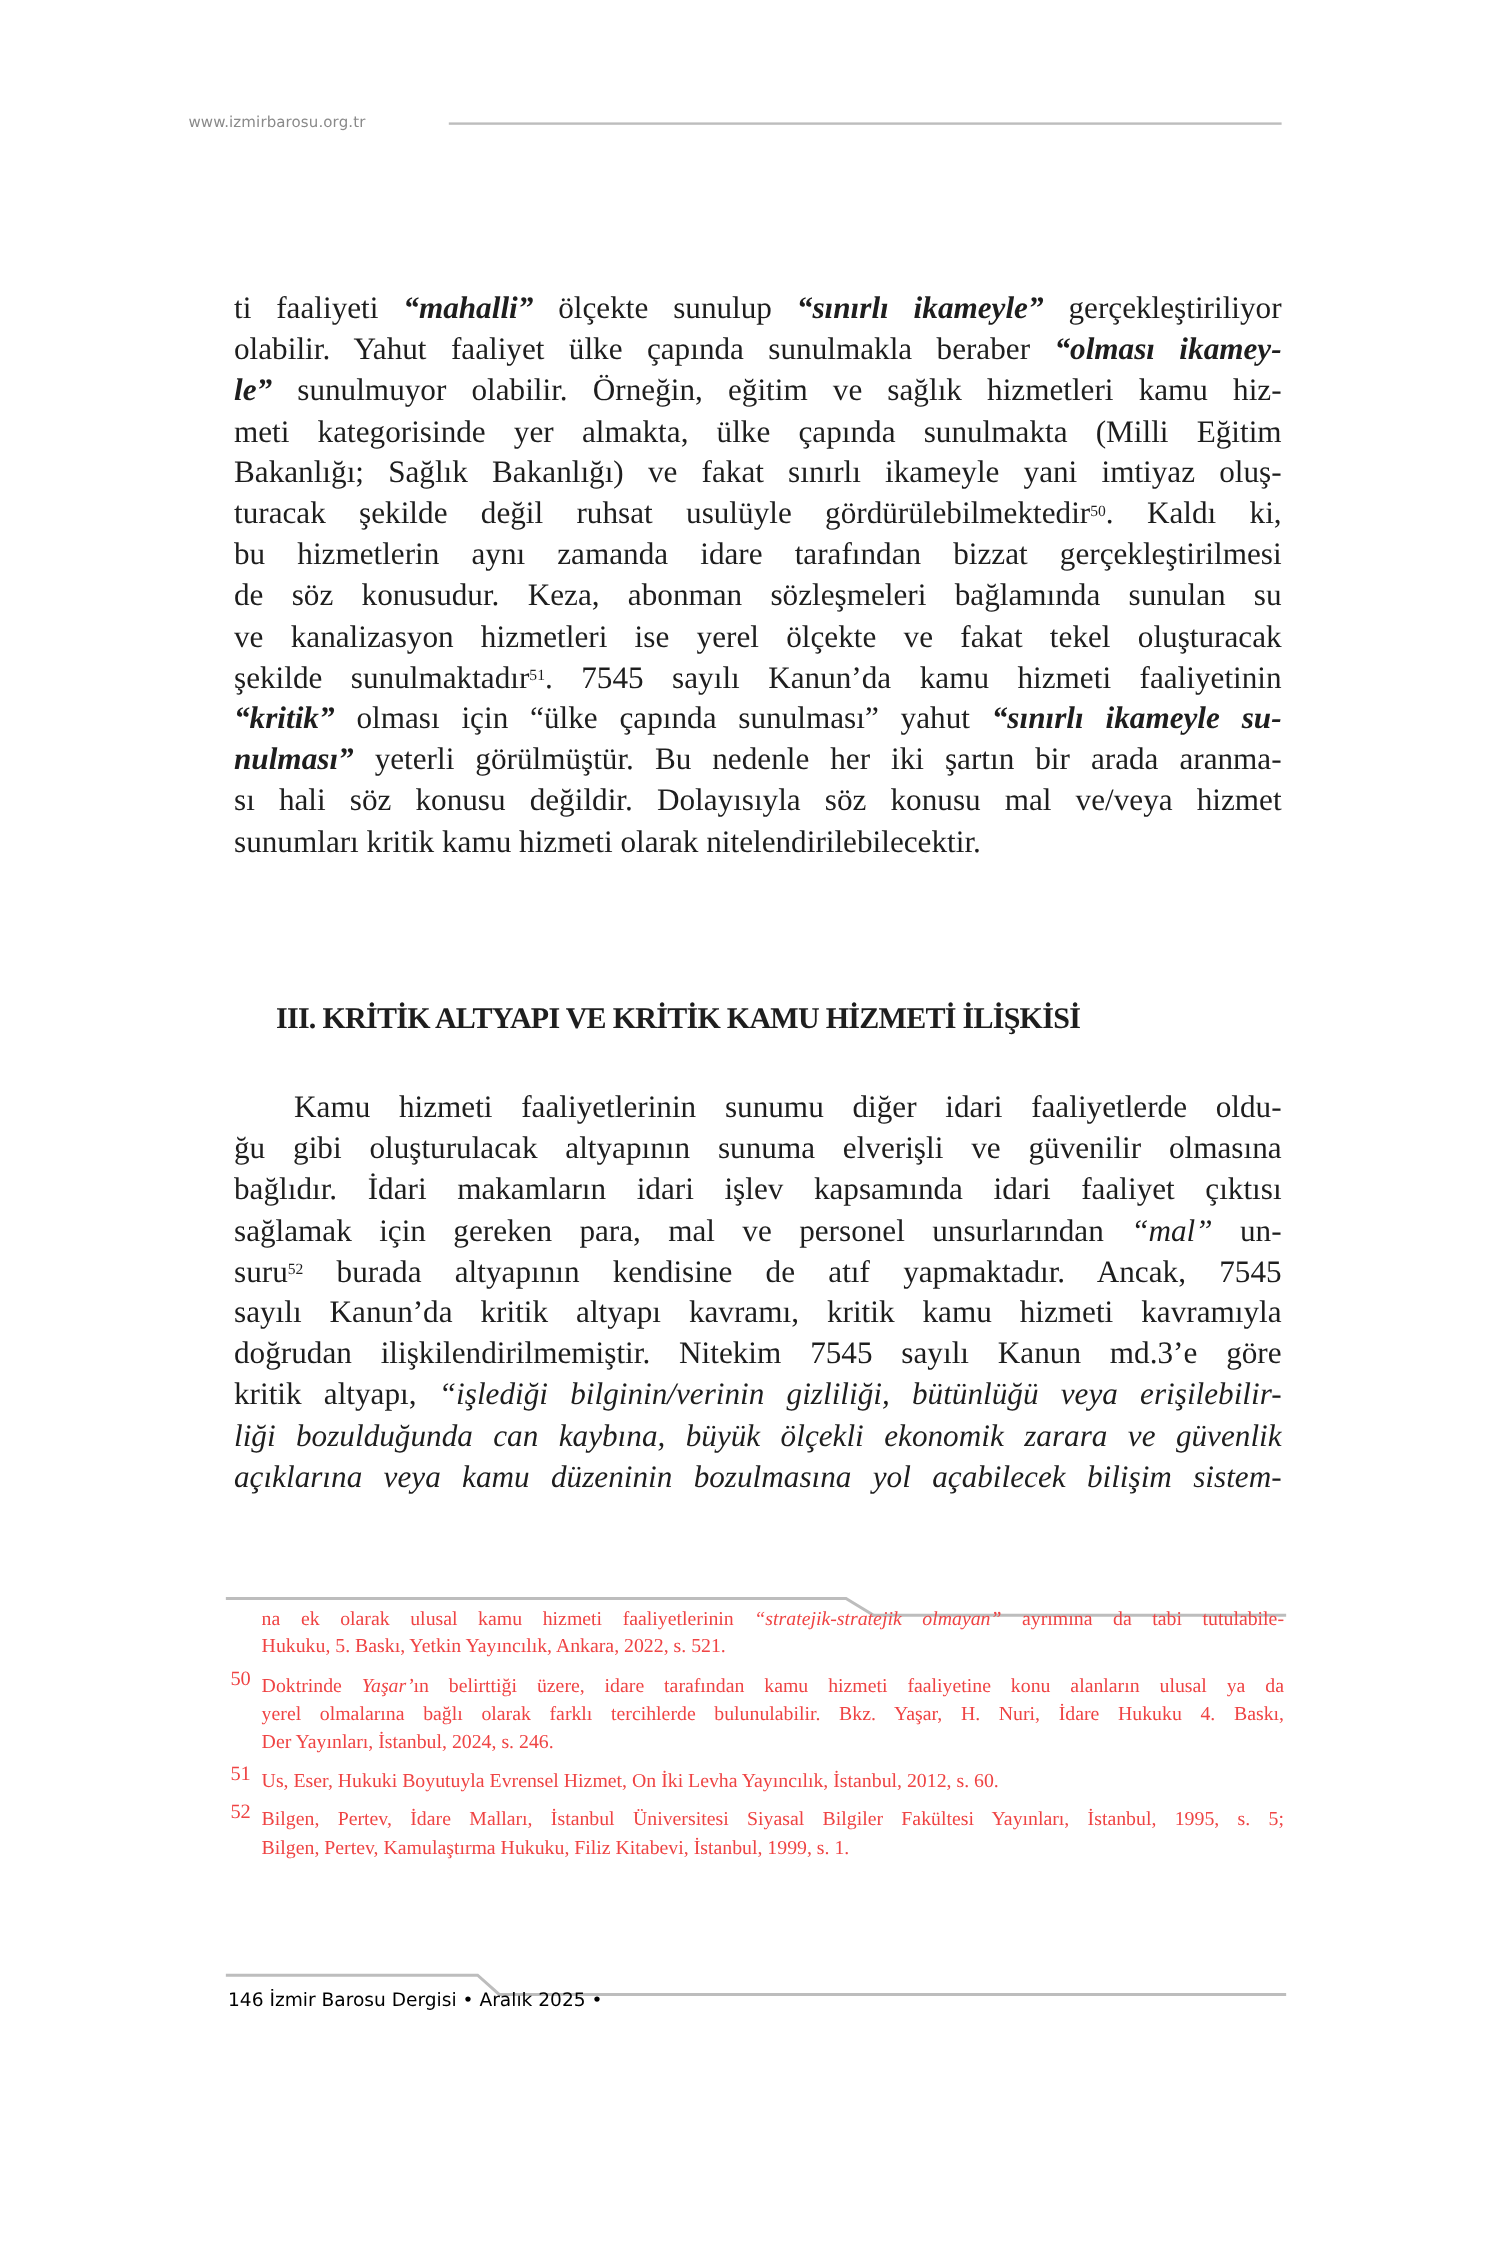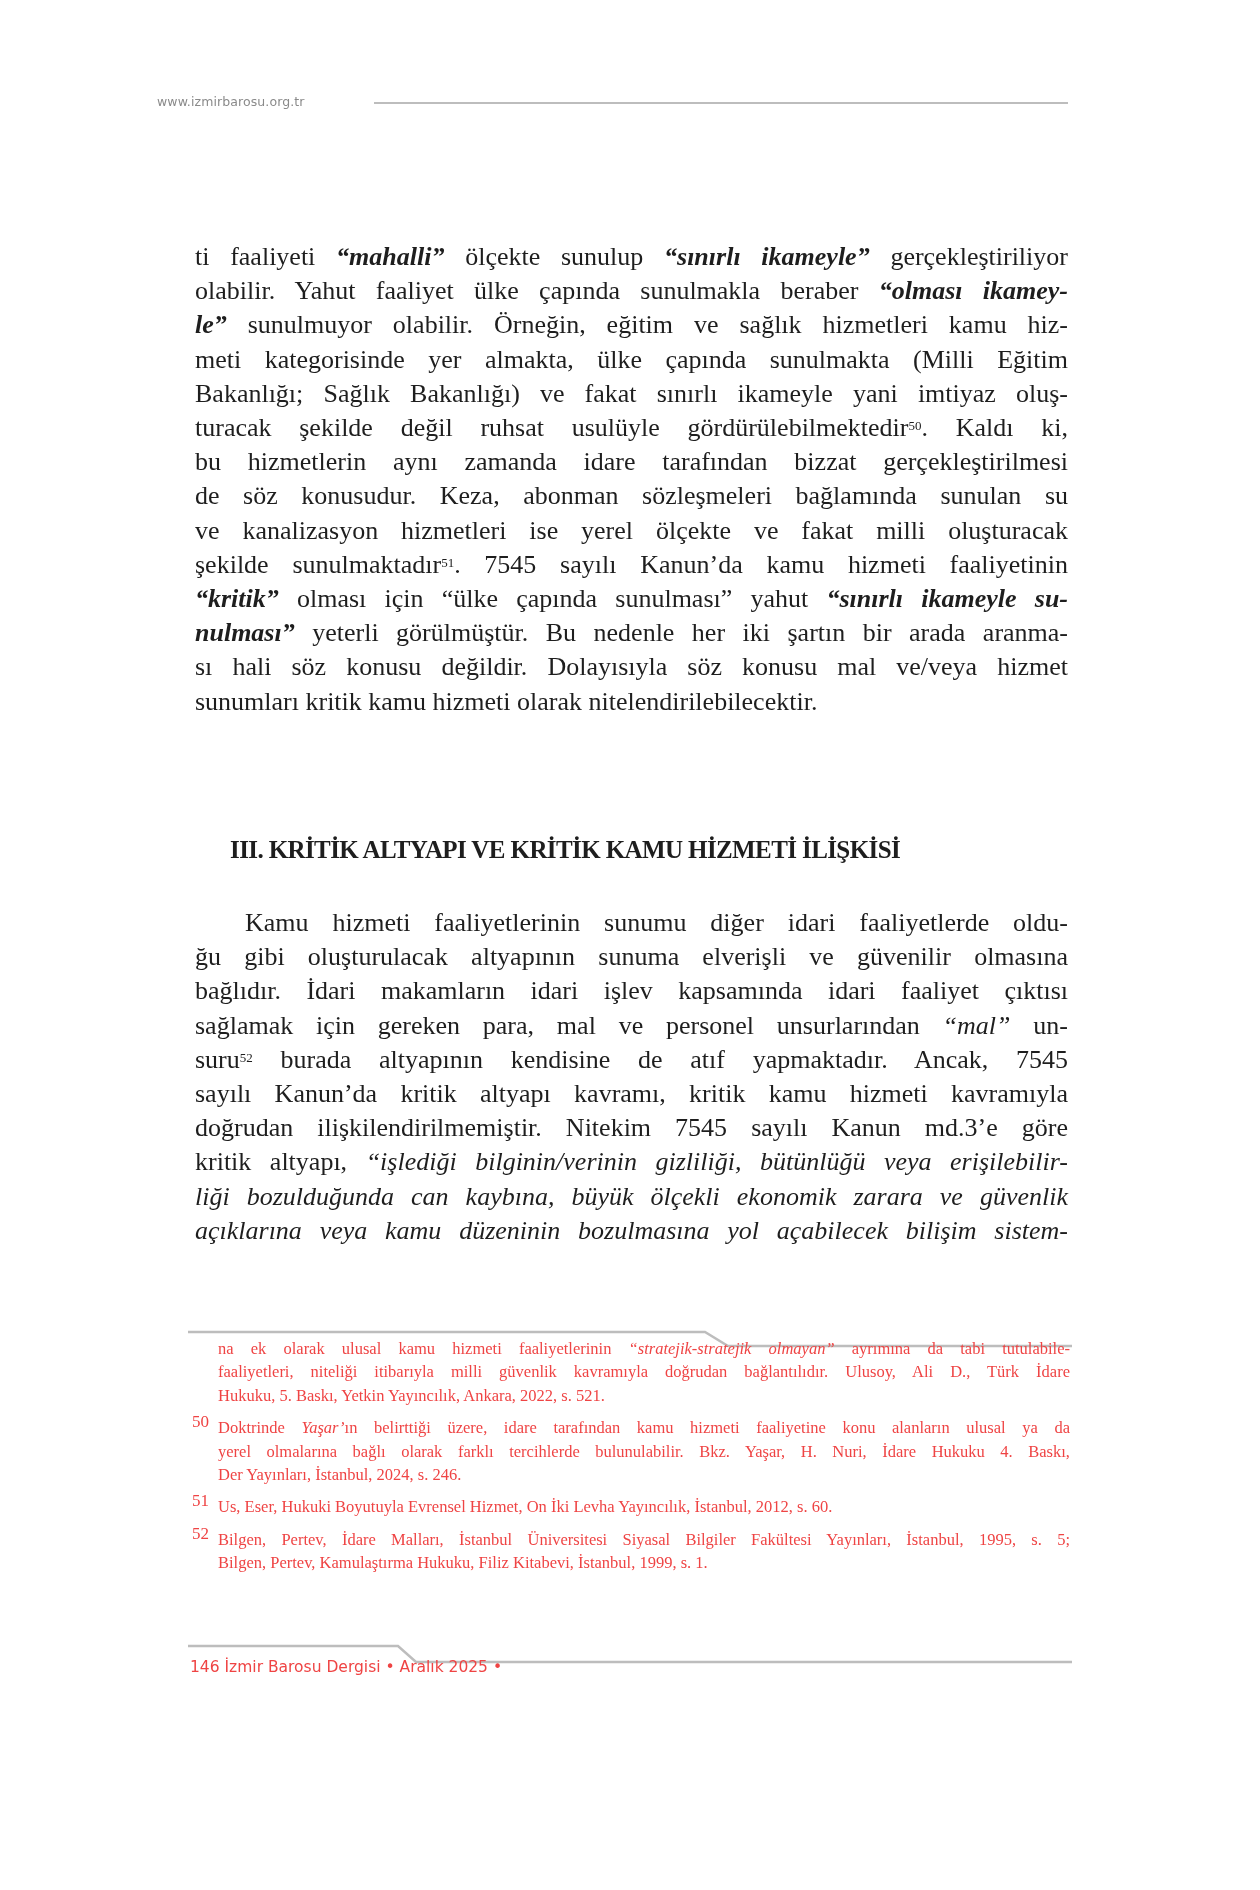--- a/index.html
+++ b/index.html
@@ -47,41 +47,41 @@
     font-family: "Liberation Serif", serif; font-size: 16.5px; line-height: 23.4px; color: #ef4444;
   }
   .fn { position: relative; padding-left: 26px; margin-bottom: 9px; }
   .fn .line { display: block; text-align: justify; text-align-last: justify; white-space: nowrap; }
   .fn .line.last { text-align-last: left; }
   .fn .fn-num { position: absolute; left: 0; top: -6px; font-size: 17px; }
   .fn i { font-style: italic; }
 
   .footer-text {
     position: absolute; left: 190px; top: 1658px;
-    font-family: "DejaVu Sans", sans-serif; font-size: 15.5px; color: #ef4444; white-space: nowrap;
+    font-family: "DejaVu Sans", sans-serif; font-size: 15.5px; color: #000000; white-space: nowrap;
   }
 </style>
 </head>
 <body>
 
 <div class="page">
 
   <div class="header-url">www.izmirbarosu.org.tr</div>
   <div class="header-rule"></div>
 
   <div class="body-text" id="body1">
       <span class="line">ti faaliyeti <i>“mahalli”</i> ölçekte sunulup <i>“sınırlı ikameyle”</i> gerçekleştiriliyor</span>
       <span class="line">olabilir. Yahut faaliyet ülke çapında sunulmakla beraber <i>“olması ikamey-</i></span>
       <span class="line"><i>le”</i> sunulmuyor olabilir. Örneğin, eğitim ve sağlık hizmetleri kamu hiz-</span>
       <span class="line">meti kategorisinde yer almakta, ülke çapında sunulmakta (Milli Eğitim</span>
       <span class="line">Bakanlığı; Sağlık Bakanlığı) ve fakat sınırlı ikameyle yani imtiyaz oluş-</span>
       <span class="line">turacak şekilde değil ruhsat usulüyle gördürülebilmektedir<sup>50</sup>. Kaldı ki,</span>
       <span class="line">bu hizmetlerin aynı zamanda idare tarafından bizzat gerçekleştirilmesi</span>
       <span class="line">de söz konusudur. Keza, abonman sözleşmeleri bağlamında sunulan su</span>
-      <span class="line">ve kanalizasyon hizmetleri ise yerel ölçekte ve fakat milli oluşturacak</span>
+      <span class="line">ve kanalizasyon hizmetleri ise yerel ölçekte ve fakat tekel oluşturacak</span>
       <span class="line">şekilde sunulmaktadır<sup>51</sup>. 7545 sayılı Kanun’da kamu hizmeti faaliyetinin</span>
       <span class="line"><i>“kritik”</i> olması için “ülke çapında sunulması” yahut <i>“sınırlı ikameyle su-</i></span>
       <span class="line"><i>nulması”</i> yeterli görülmüştür. Bu nedenle her iki şartın bir arada aranma-</span>
       <span class="line">sı hali söz konusu değildir. Dolayısıyla söz konusu mal ve/veya hizmet</span>
       <span class="line last">sunumları kritik kamu hizmeti olarak nitelendirilebilecektir.</span>
     </div>
 
   <div class="section-heading">III. KRİTİK ALTYAPI VE KRİTİK KAMU HİZMETİ İLİŞKİSİ</div>
 
   <div class="body-text-2" id="body2">
@@ -97,21 +97,20 @@
       <span class="line"><i>açıklarına veya kamu düzeninin bozulmasına yol açabilecek bilişim sistem-</i></span>
     </div>
 
   <svg class="fn-separator" viewBox="0 0 884 24">
     <polyline points="0,6 517,6 540,20 884,20" fill="none" stroke="#bdbdbd" stroke-width="2.5"></polyline>
   </svg>
 
   <div class="footnotes" id="footnotes">
       <div class="fn">
         <span class="line">na ek olarak ulusal kamu hizmeti faaliyetlerinin <i>“stratejik-stratejik olmayan”</i> ayrımına da tabi tutulabile-</span>
-        <span class="line">faaliyetleri, niteliği itibarıyla milli güvenlik kavramıyla doğrudan bağlantılıdır. Ulusoy, Ali D., Türk İdare</span>
         <span class="line last">Hukuku, 5. Baskı, Yetkin Yayıncılık, Ankara, 2022, s. 521.</span>
       </div>
       <div class="fn">
         <span class="fn-num">50</span>
         <span class="line">Doktrinde <i>Yaşar’</i>ın belirttiği üzere, idare tarafından kamu hizmeti faaliyetine konu alanların ulusal ya da</span>
         <span class="line">yerel olmalarına bağlı olarak farklı tercihlerde bulunulabilir. Bkz. Yaşar, H. Nuri, İdare Hukuku 4. Baskı,</span>
         <span class="line last">Der Yayınları, İstanbul, 2024, s. 246.</span>
       </div>
       <div class="fn">
         <span class="fn-num">51</span>

